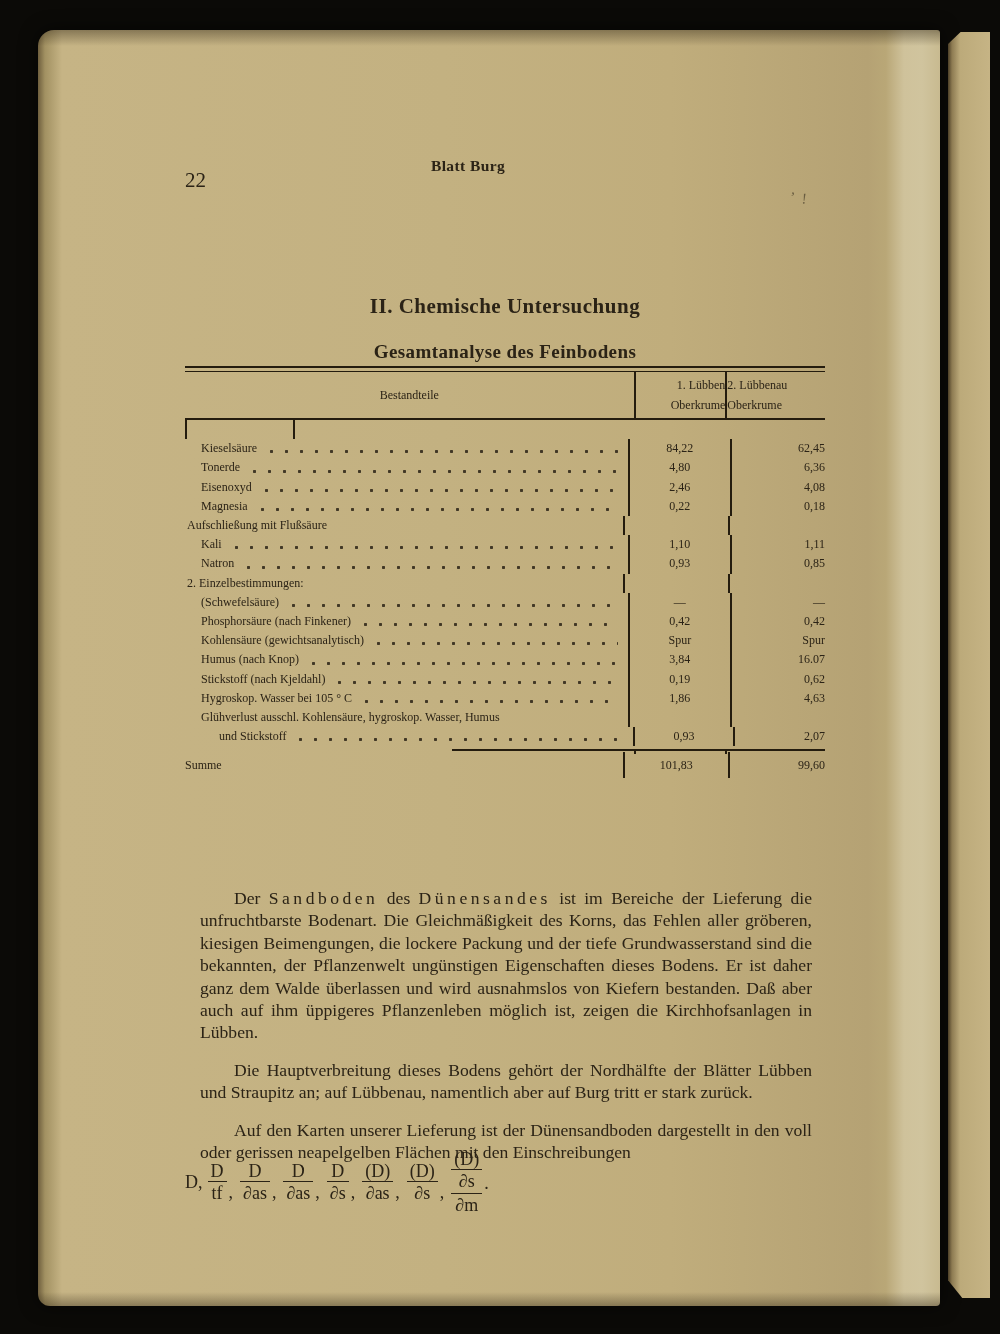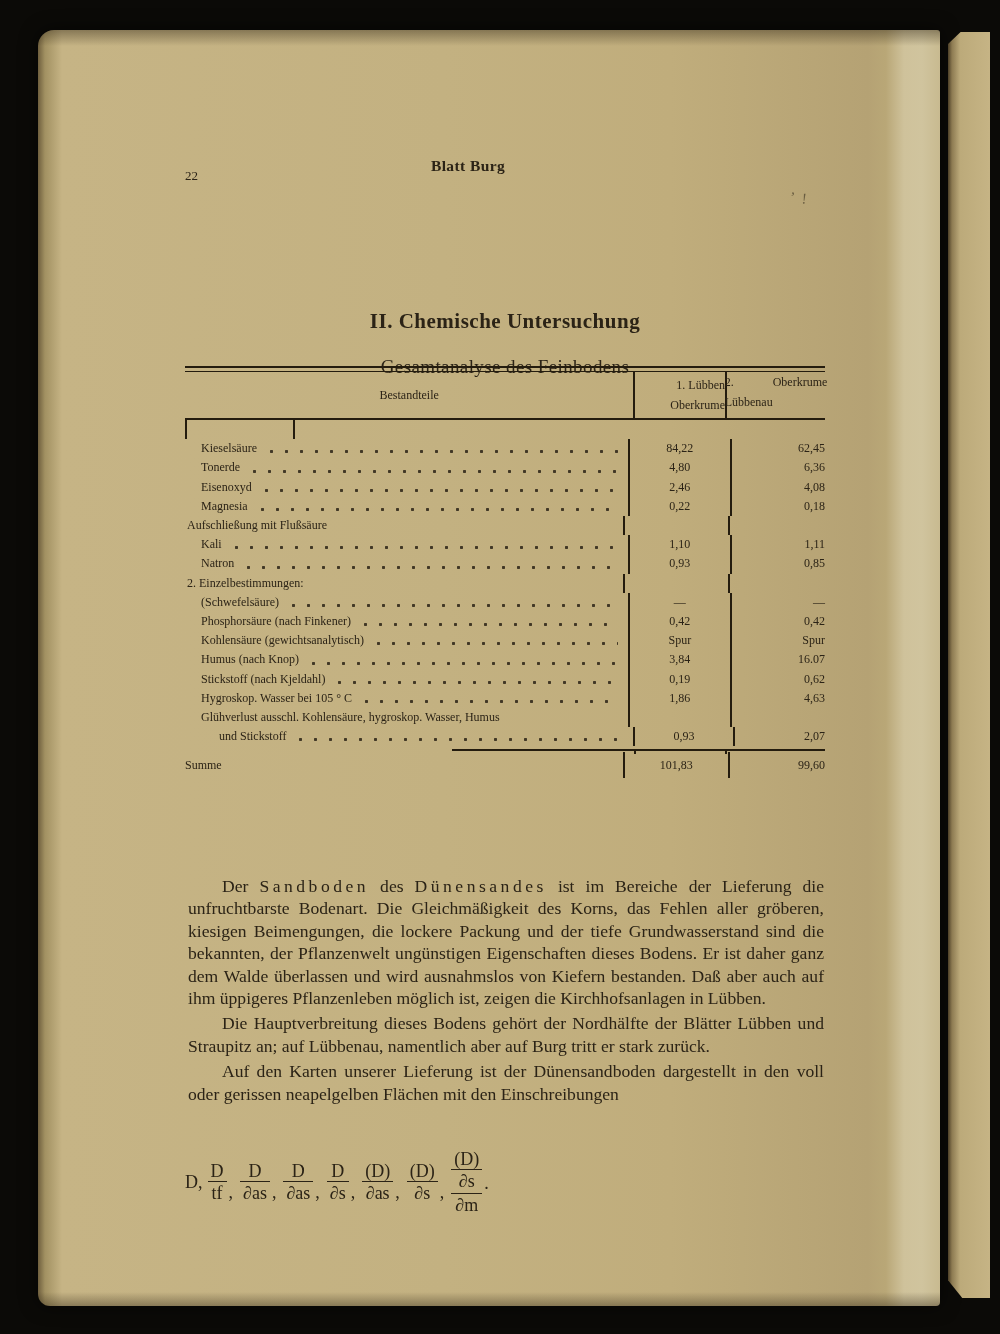--- a/index.html
+++ b/index.html
@@ -24,36 +24,36 @@
   .page2{
     position:absolute;left:948px;top:32px;width:42px;height:1266px;
     background:linear-gradient(90deg,#4c3f27 0,#8d7b52 4px,#bcaa7a 12px,#c6b485 100%);
     clip-path:polygon(0 12px,30% 0,100% 0,100% 100%,34% 100%,0 98.6%);
   }
   .mark-ink{
     position:absolute;left:752px;top:160px;font-size:15px;opacity:.55;
     letter-spacing:2px;transform:rotate(6deg);white-space:pre;
   }
   
-  .pagenum{position:absolute;left:147px;top:138px;font-size:13px}
+  .pagenum{position:absolute;left:147px;top:138px;font-size:21px}
   .runtitle{position:absolute;left:280px;top:127px;width:300px;text-align:center;
     font-size:15.5px;font-weight:700;letter-spacing:.4px}
   
   .titleblock{position:absolute;left:147px;top:262px;width:640px;text-align:center}
-  .h-title{font-size:21px;font-weight:700;letter-spacing:.5px;margin:17px}
-  .h-sub{font-size:19px;font-weight:400;letter-spacing:.4px;margin:22px 0 0}
+  .h-title{font-size:21px;font-weight:700;letter-spacing:.5px;margin:2px}
+  .h-sub{font-size:19px;font-weight:700;letter-spacing:.4px;margin:22px 0 0}
   
   .table{position:absolute;left:147px;top:336px;width:640px;font-size:12px}
   .dbl{height:3px;border-top:2px solid #241c0e;border-bottom:1.5px solid #241c0e}
   .thead{display:flex;border-bottom:2.5px solid #241c0e;min-height:46px}
   .hc1{width:450px;display:flex;align-items:center;justify-content:center}
   .hc2{width:90px;border-left:2px solid #241c0e;text-align:right;
        display:flex;flex-direction:column;justify-content:center;line-height:20px}
   .hc3{width:98px;border-left:2px solid #241c0e;text-align:left;
-       display:flex;flex-direction:row;justify-content:center;line-height:20px}
+       display:flex;flex-direction:column;justify-content:center;line-height:20px}
   .trow{display:flex;min-height:19.2px;line-height:19.2px}
   .tlabel{width:450px;display:flex;white-space:nowrap}
   .trow.heading .tlabel{padding-left:2px}
   .trow.item .tlabel{padding-left:16px}
   .trow.cont .tlabel{padding-left:16px}
   .trow.sub .tlabel{padding-left:34px}
   .fill{flex:1 1 auto}
   .has-dots .fill{
     margin:0 10px 4px 12px;align-self:flex-end;height:5px;
     background-image:radial-gradient(circle at 2.5px 2.5px, rgba(43,35,22,.85) 1.35px, rgba(0,0,0,0) 1.8px);
@@ -64,21 +64,21 @@
   .rulerow{display:flex;height:6px}
   .rulerow .rl{width:450px}
   .rulerow .rl span{display:block;margin-left:267px;border-top:2px solid #241c0e;height:0;margin-top:3px}
   .rulerow .rv{border-left:2px solid #241c0e;border-top:2px solid #241c0e;margin-top:3px;height:3px}
   .rulerow .rv.v1{width:90px}.rulerow .rv.v2{width:98px}
   .sumrow{display:flex;min-height:26px;line-height:26px}
   .sumrow .sl{width:450px;text-align:left;padding-right:9px;box-sizing:border-box}
   
   .bodytext{position:absolute;left:147px;top:842px;width:642px;
     font-size:17.6px;line-height:22.4px;text-align:justify}
-  .bodytext p{margin:3px;text-indent:34px}
+  .bodytext p{margin:15px;text-indent:34px}
   .sperr{letter-spacing:3.5px}
   
   .formula{position:absolute;left:147px;top:1120px;display:flex;align-items:center;
     font-size:18px;white-space:nowrap}
   .flead{margin-right:4px}
   .frac{display:inline-block;text-align:center;vertical-align:middle;margin:0 1px}
   .frac .num{display:block;line-height:1.08;padding:0 3px}
   .frac .den{display:block;border-top:1.7px solid #2b2316;line-height:1.12;padding:1px 3px 0}
   .frac .mid{display:block;border-bottom:1.7px solid #2b2316;line-height:1.12;padding:1px 3px}
   .frac .bot{display:block;line-height:1.12;padding:1px 3px 0}

